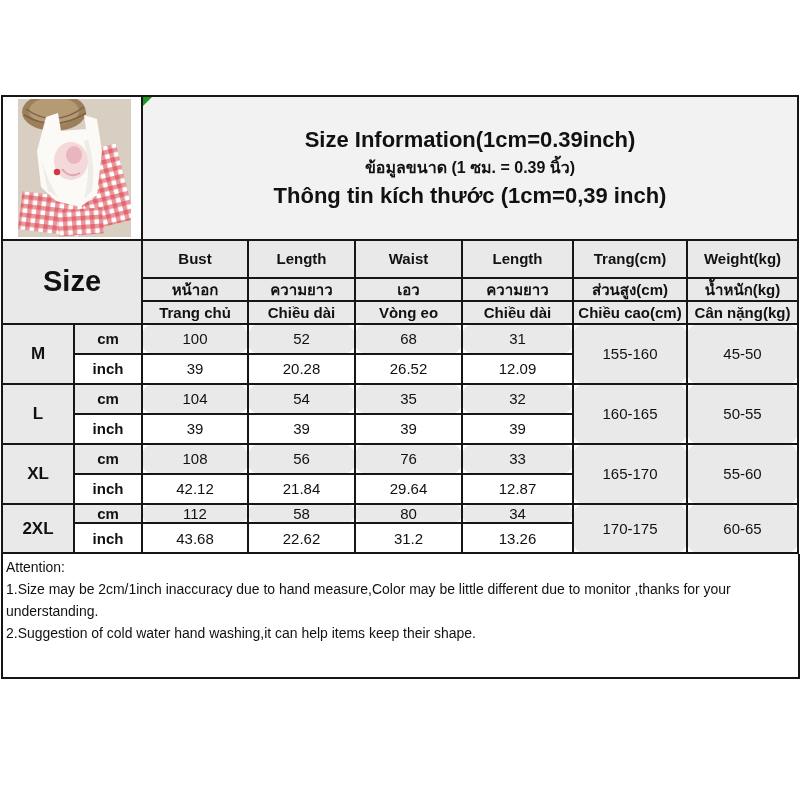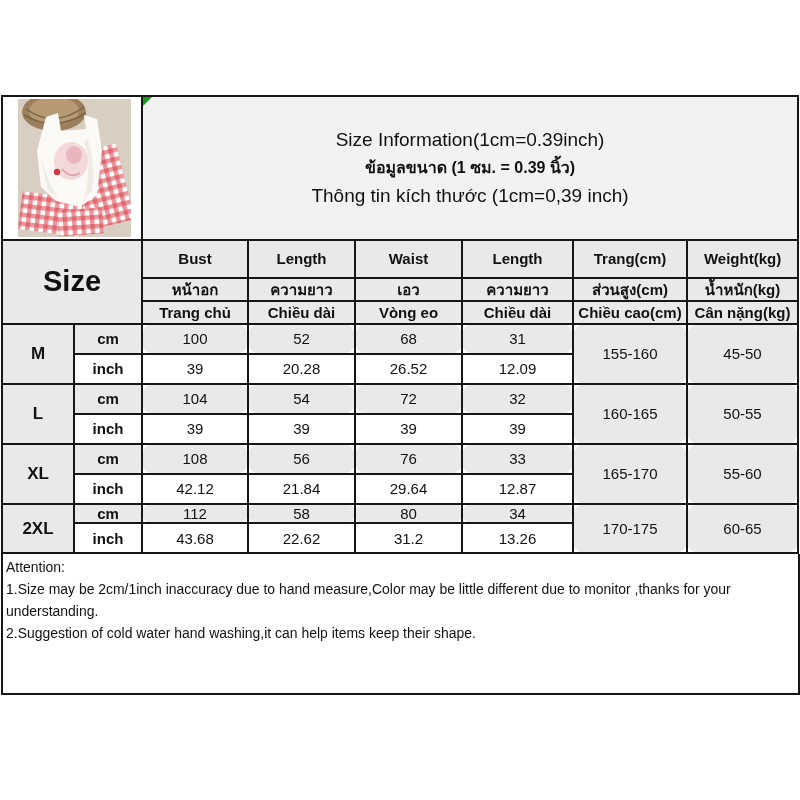--- a/index.html
+++ b/index.html
@@ -14,30 +14,30 @@
     border:2px solid #161616;text-align:center;vertical-align:middle;
     padding:0;overflow:hidden;font-size:15px;line-height:1.15;
   }
   .gray{background:#e9e9e9;}
   .white{background:#ffffff;}
   .title-cell{background:#f2f2f2;position:relative;}
   .photo-cell{background:#ffffff;vertical-align:top;padding:1px 0 0 0;}
   .photo-wrap{margin:1px 12px 2px 15px;height:138px;}
   .photo-wrap svg{display:block;width:113px;height:138px;}
   .corner-marker{position:absolute;top:0;left:0;width:10px;height:10px;}
-  .t-en,.t-vi{font-weight:normal;font-size:19px;line-height:28px;}
+  .t-en,.t-vi{font-weight:bold;font-size:22px;line-height:28px;}
   .t-th{font-weight:bold;font-size:16px;line-height:28px;}
   .size-big{font-weight:bold;font-size:29px;}
   .hdr{font-weight:bold;}
   .size-lbl{font-weight:bold;font-size:17px;}
   .unit{font-weight:bold;text-align:center;}
   .val{font-weight:normal;border-radius:12px;}
   .attention{
     width:792px;border:2px solid #161616;border-top:none;background:#ffffff;
-    height:121px;padding:2px 0 16px 3px;box-sizing:content-box;
+    height:121px;padding:2px 0 0 3px;box-sizing:content-box;
   }
   .attn-inner{
     transform:scaleX(0.9);transform-origin:0 0;width:111%;
     font-size:15.5px;line-height:22px;text-align:left;
   }
 </style>
 </head>
 <body>
 
 <div class="sheet">
@@ -141,21 +141,21 @@
       <td class="white val">20.28</td>
       <td class="white val">26.52</td>
       <td class="white val">12.09</td>
     </tr>
 
     <tr style="height:30px">
       <td class="gray size-lbl" rowspan="2">L</td>
       <td class="gray unit">cm</td>
       <td class="gray val">104</td>
       <td class="gray val">54</td>
-      <td class="gray val">72</td>
+      <td class="gray val">35</td>
       <td class="gray val">32</td>
       <td class="gray val" rowspan="2">160-165</td>
       <td class="gray val" rowspan="2">50-55</td>
     </tr>
     <tr style="height:30px">
       <td class="white unit">inch</td>
       <td class="white val">39</td>
       <td class="white val">39</td>
       <td class="white val">39</td>
       <td class="white val">39</td>

